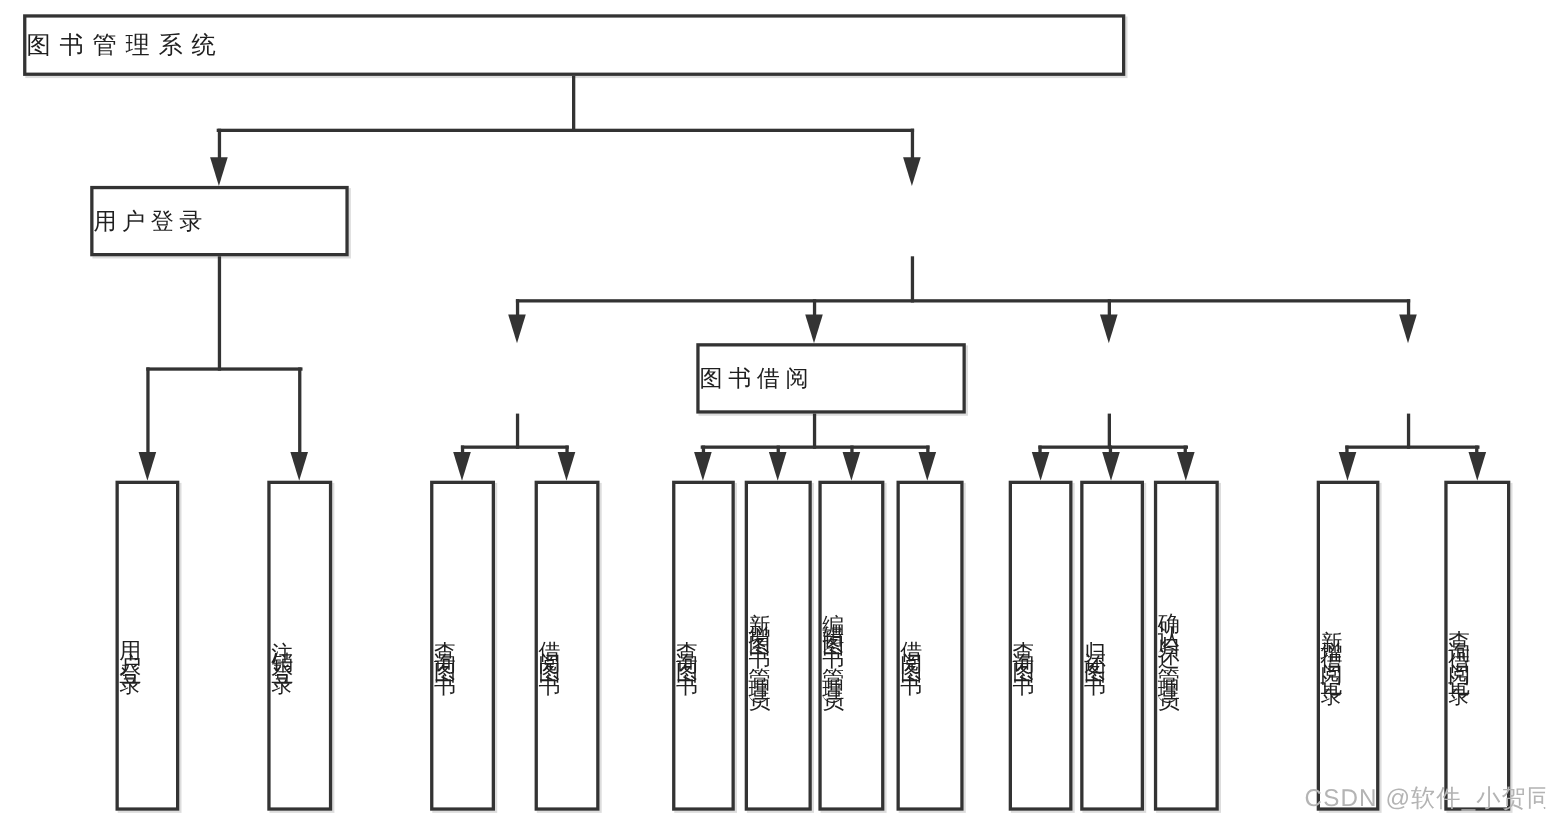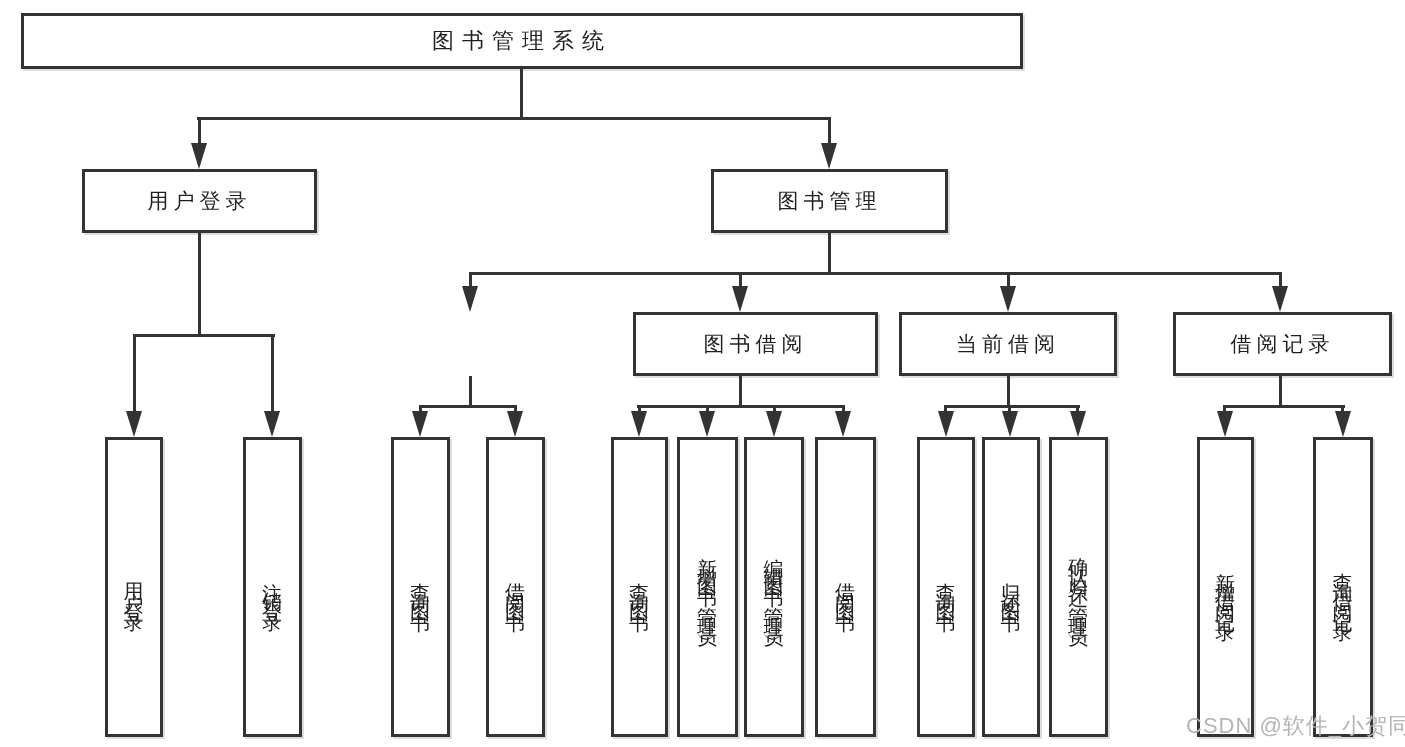--- a/index.html
+++ b/index.html
@@ -11,21 +11,21 @@
     font-family: "Liberation Sans", "DejaVu Sans", sans-serif;
     overflow: hidden;
   }
   .node {
     position: absolute;
     box-sizing: border-box;
     border: 3px solid #333333;
     background: #ffffff;
     display: flex;
     align-items: center;
-    justify-content: center;
+    justify-content: flex-start;
     box-shadow: 2px 2px 0 rgba(120,120,120,0.25);
   }
   .lbl {
     color: #1f1f1f;
     font-size: 21px;
     letter-spacing: 5px;
     white-space: nowrap;
   }
   .root .lbl { letter-spacing: 8px; font-size: 22px; }
   .leaf .lbl {
@@ -68,23 +68,20 @@
   <div class="line v" style="left:520px; top:69px; height:50px;"></div>
   <div class="line h" style="left:197px; top:117px; width:634px;"></div>
   <div class="line v" style="left:198px; top:117px; height:29px;"></div>
   <div class="arrow" style="left:191px; top:143px;"></div>
   <div class="line v" style="left:828px; top:117px; height:29px;"></div>
   <div class="arrow" style="left:821px; top:143px;"></div>
 
   <div class="node" style="left:82px; top:169px; width:235px; height:64px;">
     <span class="lbl">用户登录</span>
   </div>
-  <div class="node" style="left:711px; top:169px; width:237px; height:64px;">
-    <span class="lbl">图书管理</span>
-  </div>
 
   <div class="line v" style="left:198px; top:233px; height:104px;"></div>
   <div class="line h" style="left:133px; top:334px; width:142px;"></div>
   <div class="line v" style="left:133px; top:334px; height:80px;"></div>
   <div class="arrow" style="left:126px; top:411px;"></div>
   <div class="line v" style="left:271px; top:334px; height:80px;"></div>
   <div class="arrow" style="left:264px; top:411px;"></div>
 
   <div class="line v" style="left:828px; top:233px; height:42px;"></div>
   <div class="line h" style="left:469px; top:272px; width:813px;"></div>
@@ -92,26 +89,20 @@
   <div class="arrow" style="left:462px; top:286px;"></div>
   <div class="line v" style="left:739px; top:272px; height:17px;"></div>
   <div class="arrow" style="left:732px; top:286px;"></div>
   <div class="line v" style="left:1007px; top:272px; height:17px;"></div>
   <div class="arrow" style="left:1000px; top:286px;"></div>
   <div class="line v" style="left:1279px; top:272px; height:17px;"></div>
   <div class="arrow" style="left:1272px; top:286px;"></div>
 
   <div class="node" style="left:633px; top:312px; width:245px; height:64px;">
     <span class="lbl">图书借阅</span>
-  </div>
-  <div class="node" style="left:899px; top:312px; width:218px; height:64px;">
-    <span class="lbl">当前借阅</span>
-  </div>
-  <div class="node" style="left:1173px; top:312px; width:219px; height:64px;">
-    <span class="lbl">借阅记录</span>
   </div>
 
   <div class="line v" style="left:469px; top:376px; height:32px;"></div>
   <div class="line h" style="left:419px; top:405px; width:98px;"></div>
   <div class="line v" style="left:419px; top:405px; height:9px;"></div>
   <div class="arrow" style="left:412px; top:411px;"></div>
   <div class="line v" style="left:514px; top:405px; height:9px;"></div>
   <div class="arrow" style="left:507px; top:411px;"></div>
 
   <div class="line v" style="left:739px; top:376px; height:32px;"></div>

